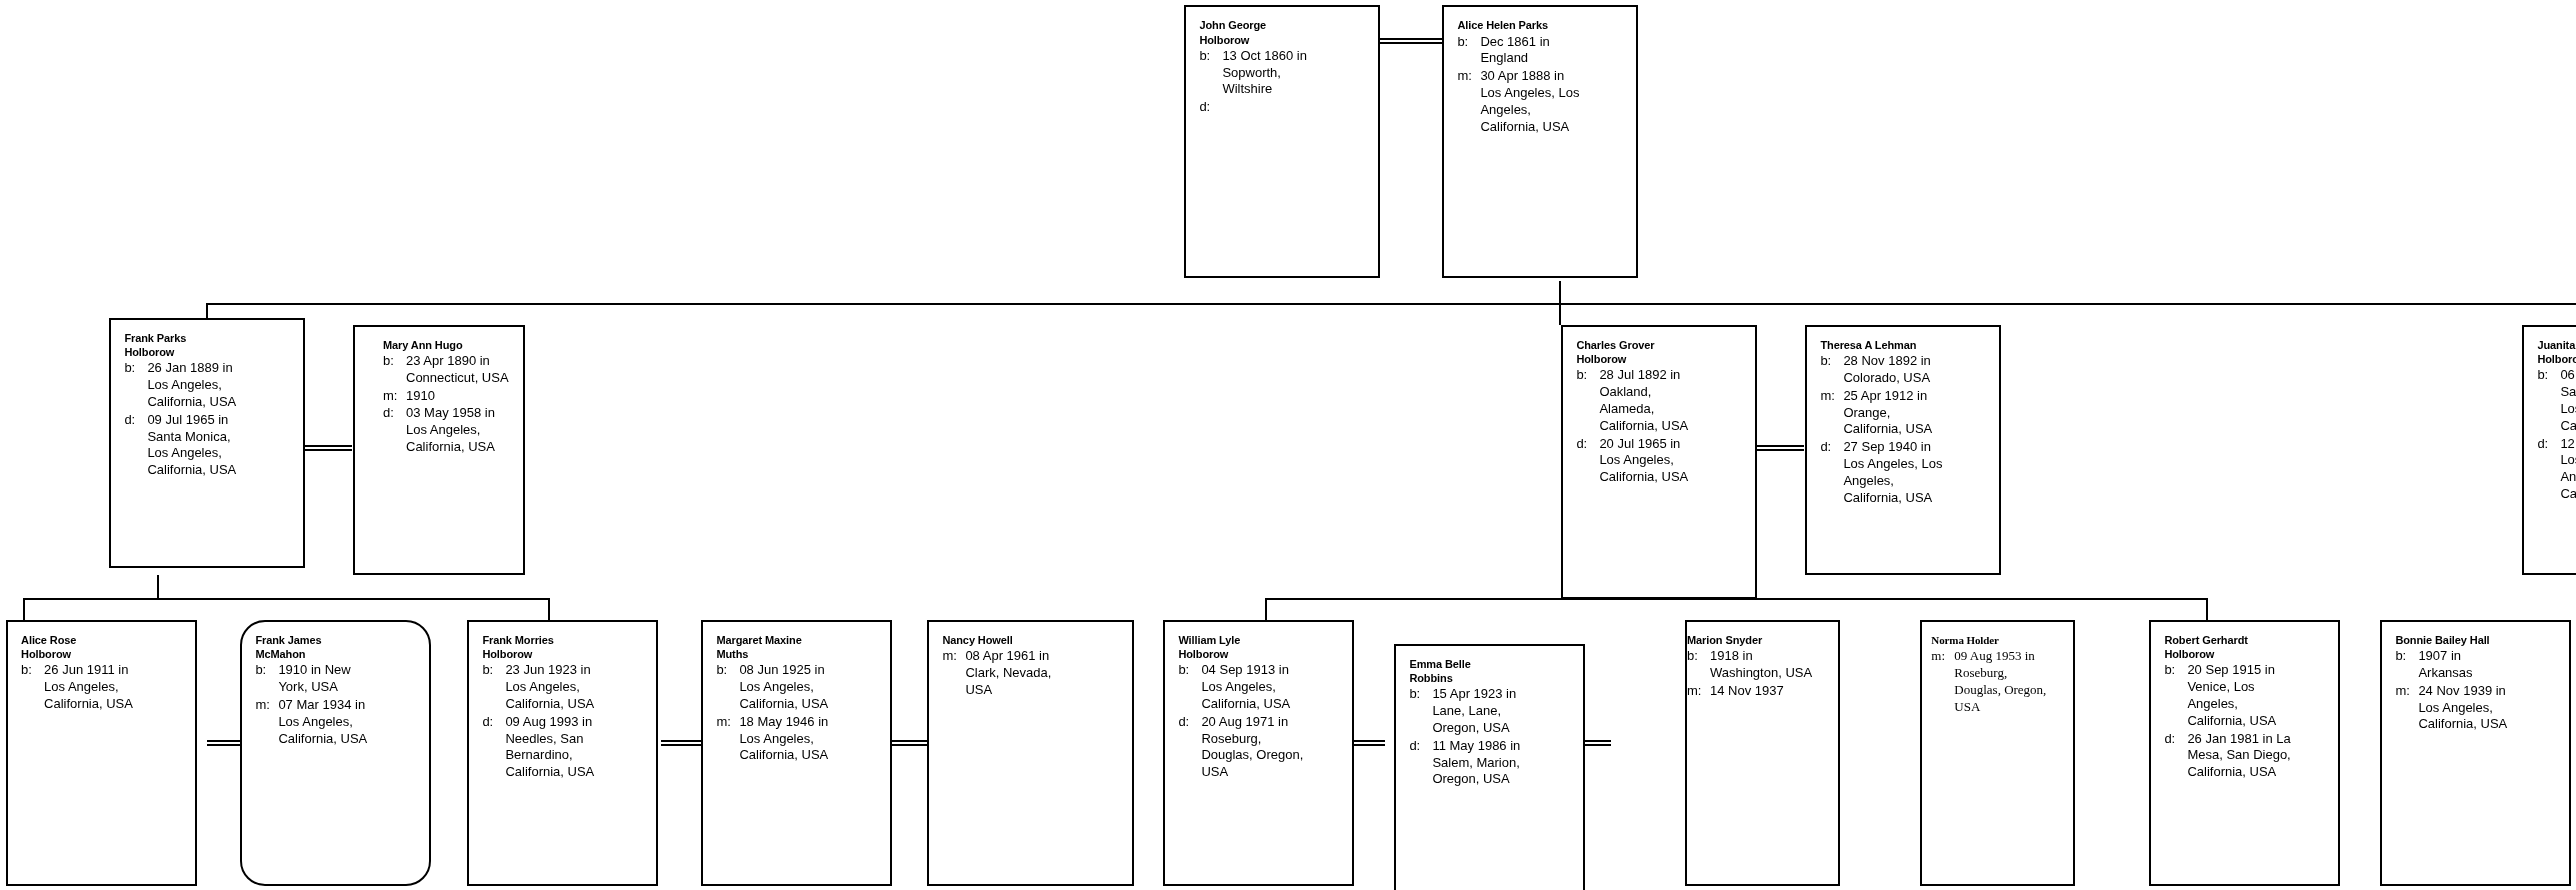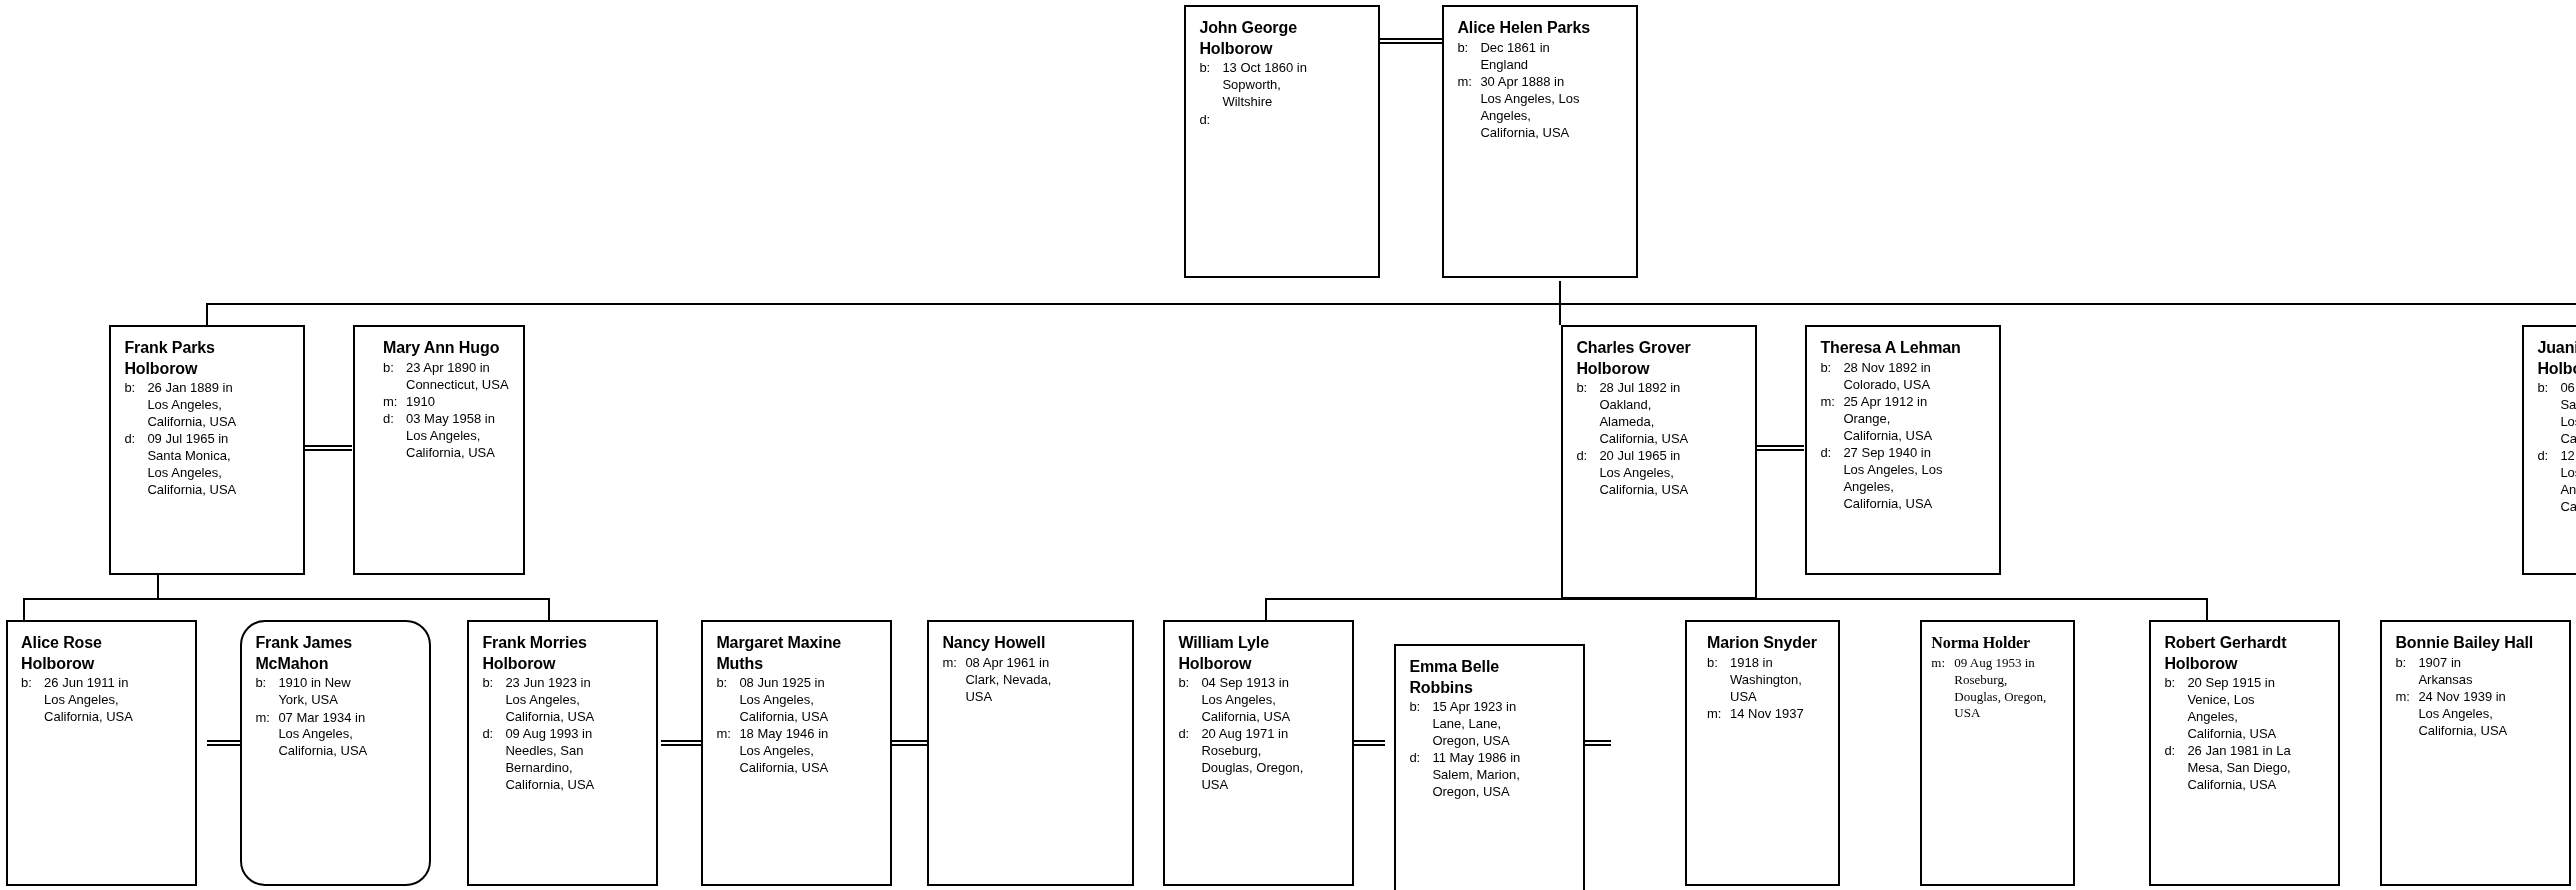--- a/index.html
+++ b/index.html
@@ -21,21 +21,21 @@
   .person-box {
     position: absolute;
     box-sizing: border-box;
     border: 2.1px solid #000000;
     background: #ffffff;
     padding: 11.3px 8.2px 5.2px 13.4px;
     overflow: hidden;
   }
   .person-name {
     font-weight: bold;
-    font-size: 16px;
+    font-size: 11px;
     line-height: 1.28;
     white-space: pre-line;
     margin-bottom: 1px;
     letter-spacing: -0.1px;
   }
   .fact-row {
     display: flex;
     font-size: 13px;
     line-height: 1.30;
     margin-top: 0.5px;
@@ -122,21 +122,21 @@
     </div>
     <div class="fact-row">
       <span class="fact-key">m:</span>
       <span class="fact-val">30 Apr 1888 in
 Los Angeles, Los
 Angeles,
 California, USA</span>
     </div>
   </div>
 
-  <div class="person-box" style="left:109px; top:325px; width:196px; height:250px;">
+  <div class="person-box" style="left:109px; top:318px; width:196px; height:250px;">
     <div class="person-name">Frank Parks
 Holborow</div>
     <div class="fact-row">
       <span class="fact-key">b:</span>
       <span class="fact-val">26 Jan 1889 in
 Los Angeles,
 California, USA</span>
     </div>
     <div class="fact-row">
       <span class="fact-key">d:</span>
@@ -325,21 +325,21 @@
 Oregon, USA</span>
     </div>
     <div class="fact-row">
       <span class="fact-key">d:</span>
       <span class="fact-val">11 May 1986 in
 Salem, Marion,
 Oregon, USA</span>
     </div>
   </div>
 
-  <div class="person-box" style="left:1685px; top:620px; width:155px; height:266px; padding-left:20px;">
+  <div class="person-box" style="left:1685px; top:620px; width:155px; height:266px; padding-left:0;">
     <div class="person-name">Marion Snyder</div>
     <div class="fact-row">
       <span class="fact-key">b:</span>
       <span class="fact-val">1918 in
 Washington, USA</span>
     </div>
     <div class="fact-row">
       <span class="fact-key">m:</span>
       <span class="fact-val">14 Nov 1937</span>
     </div>

